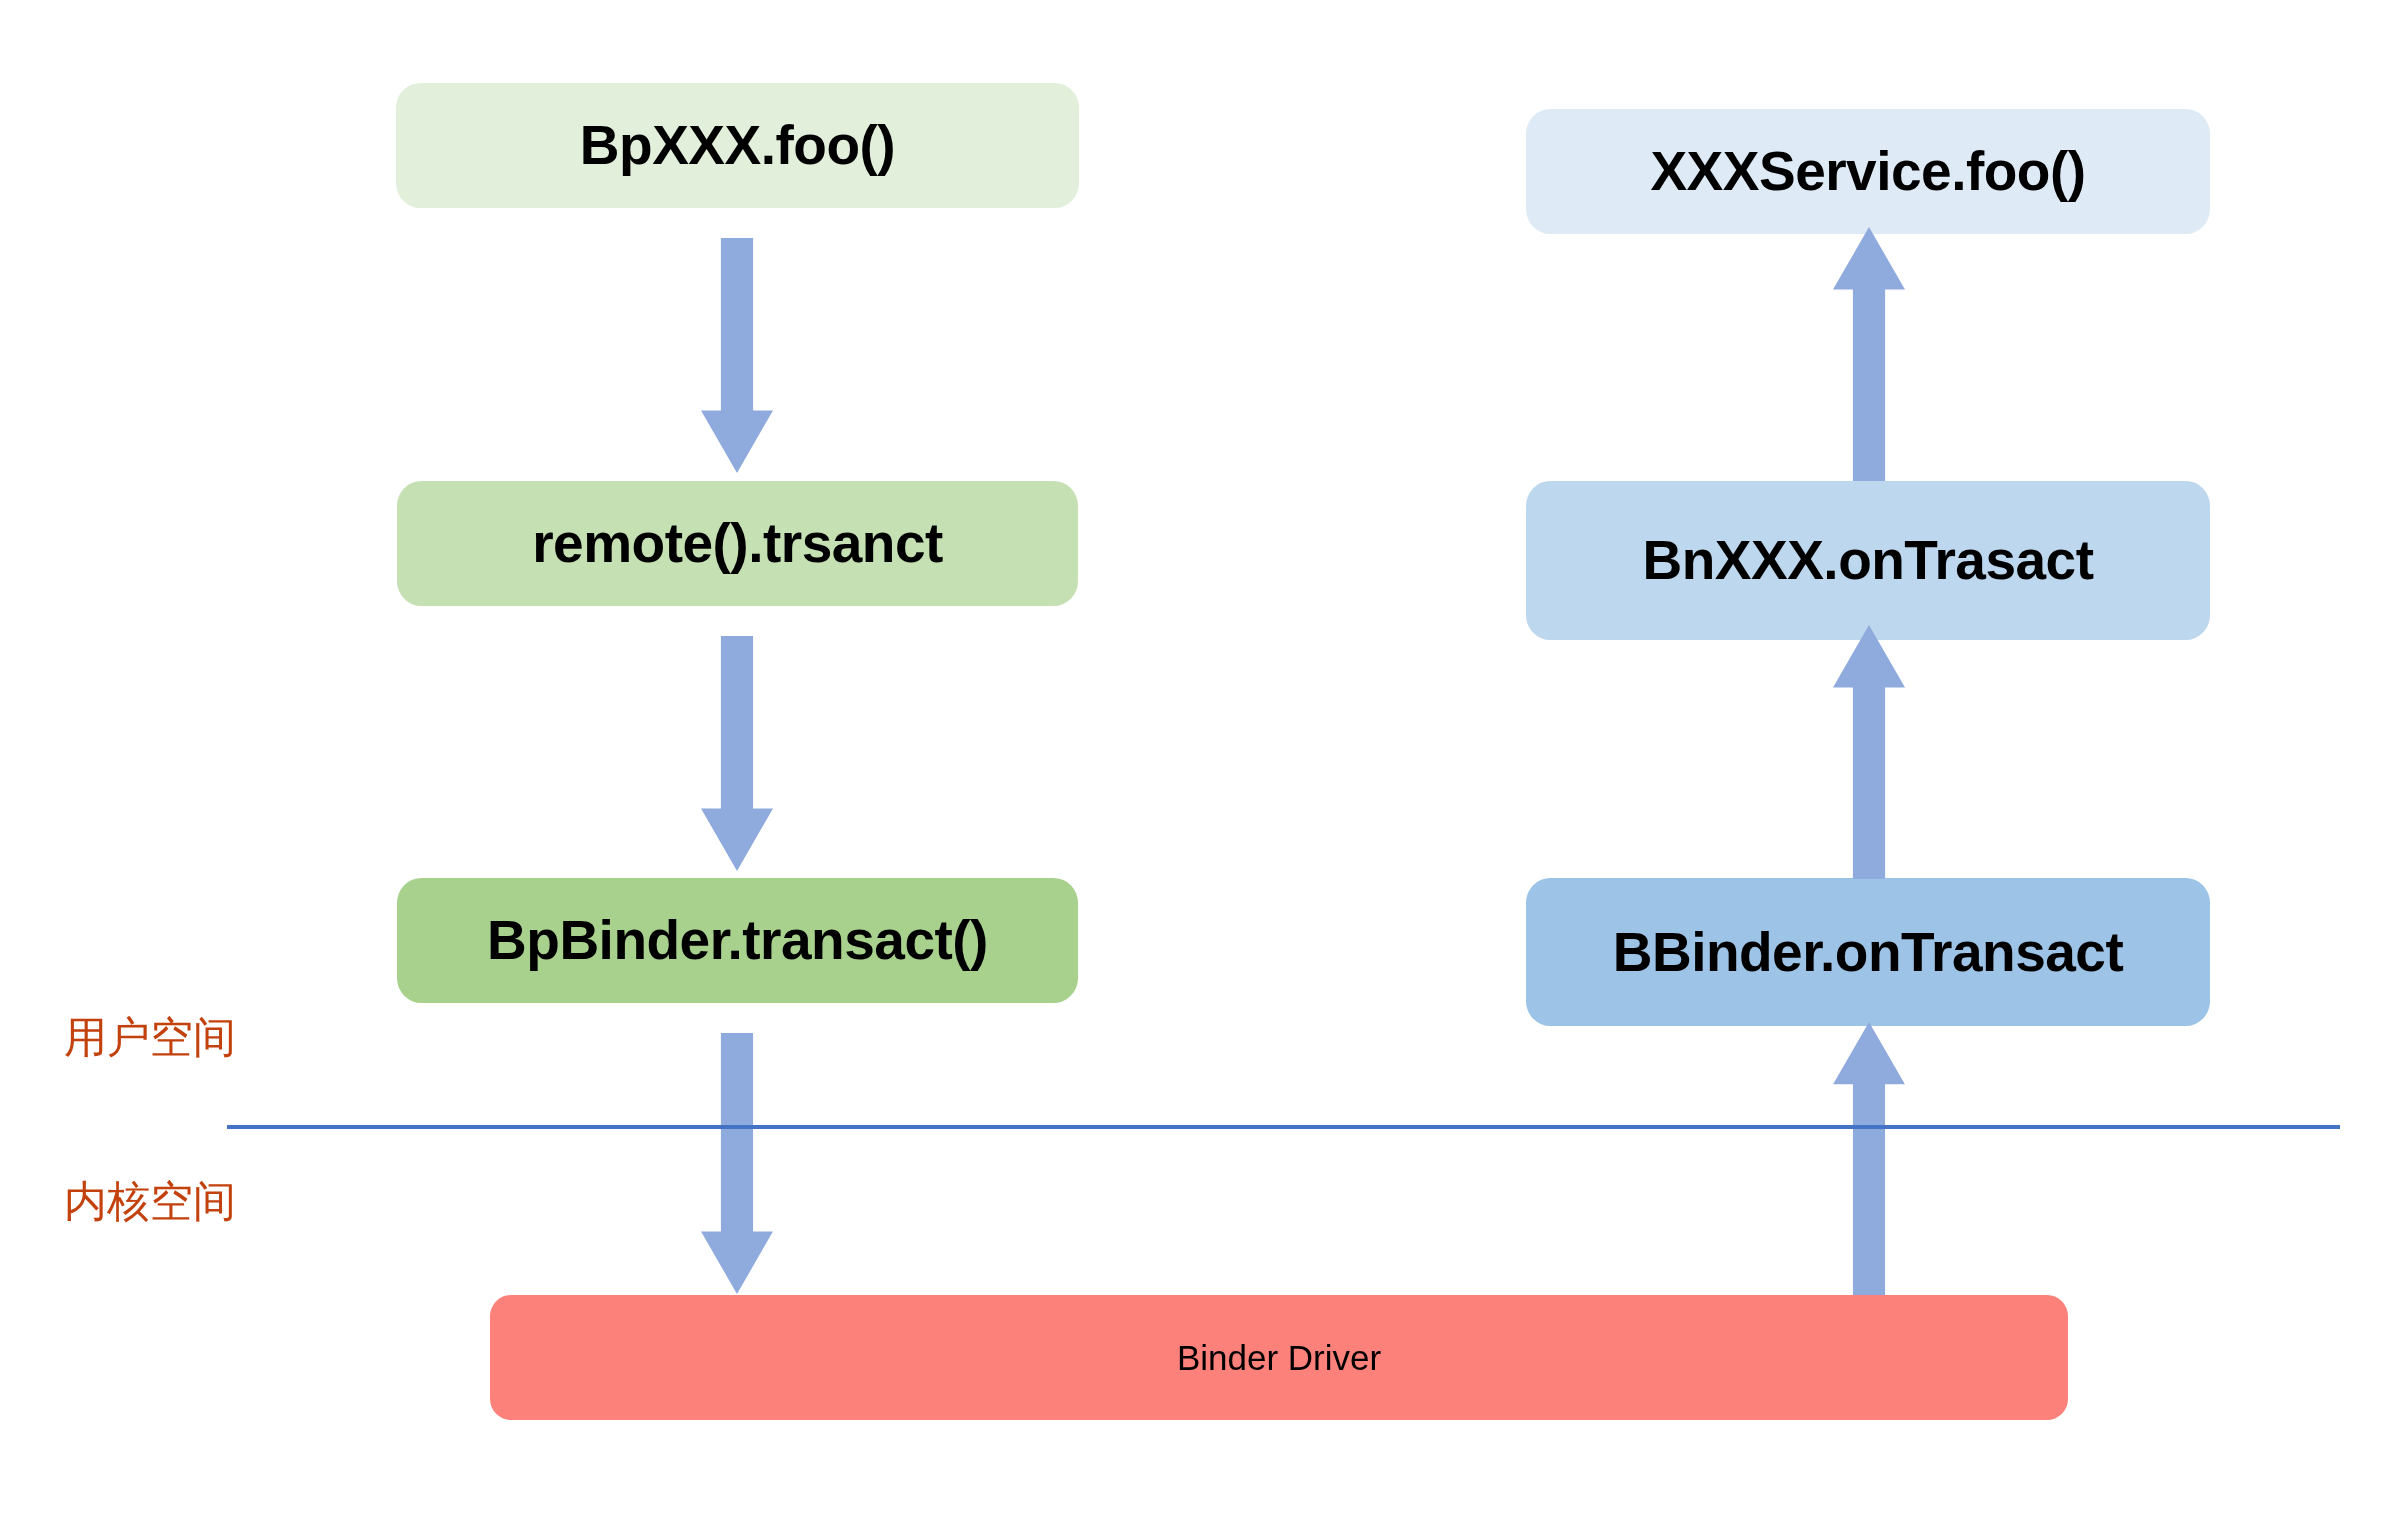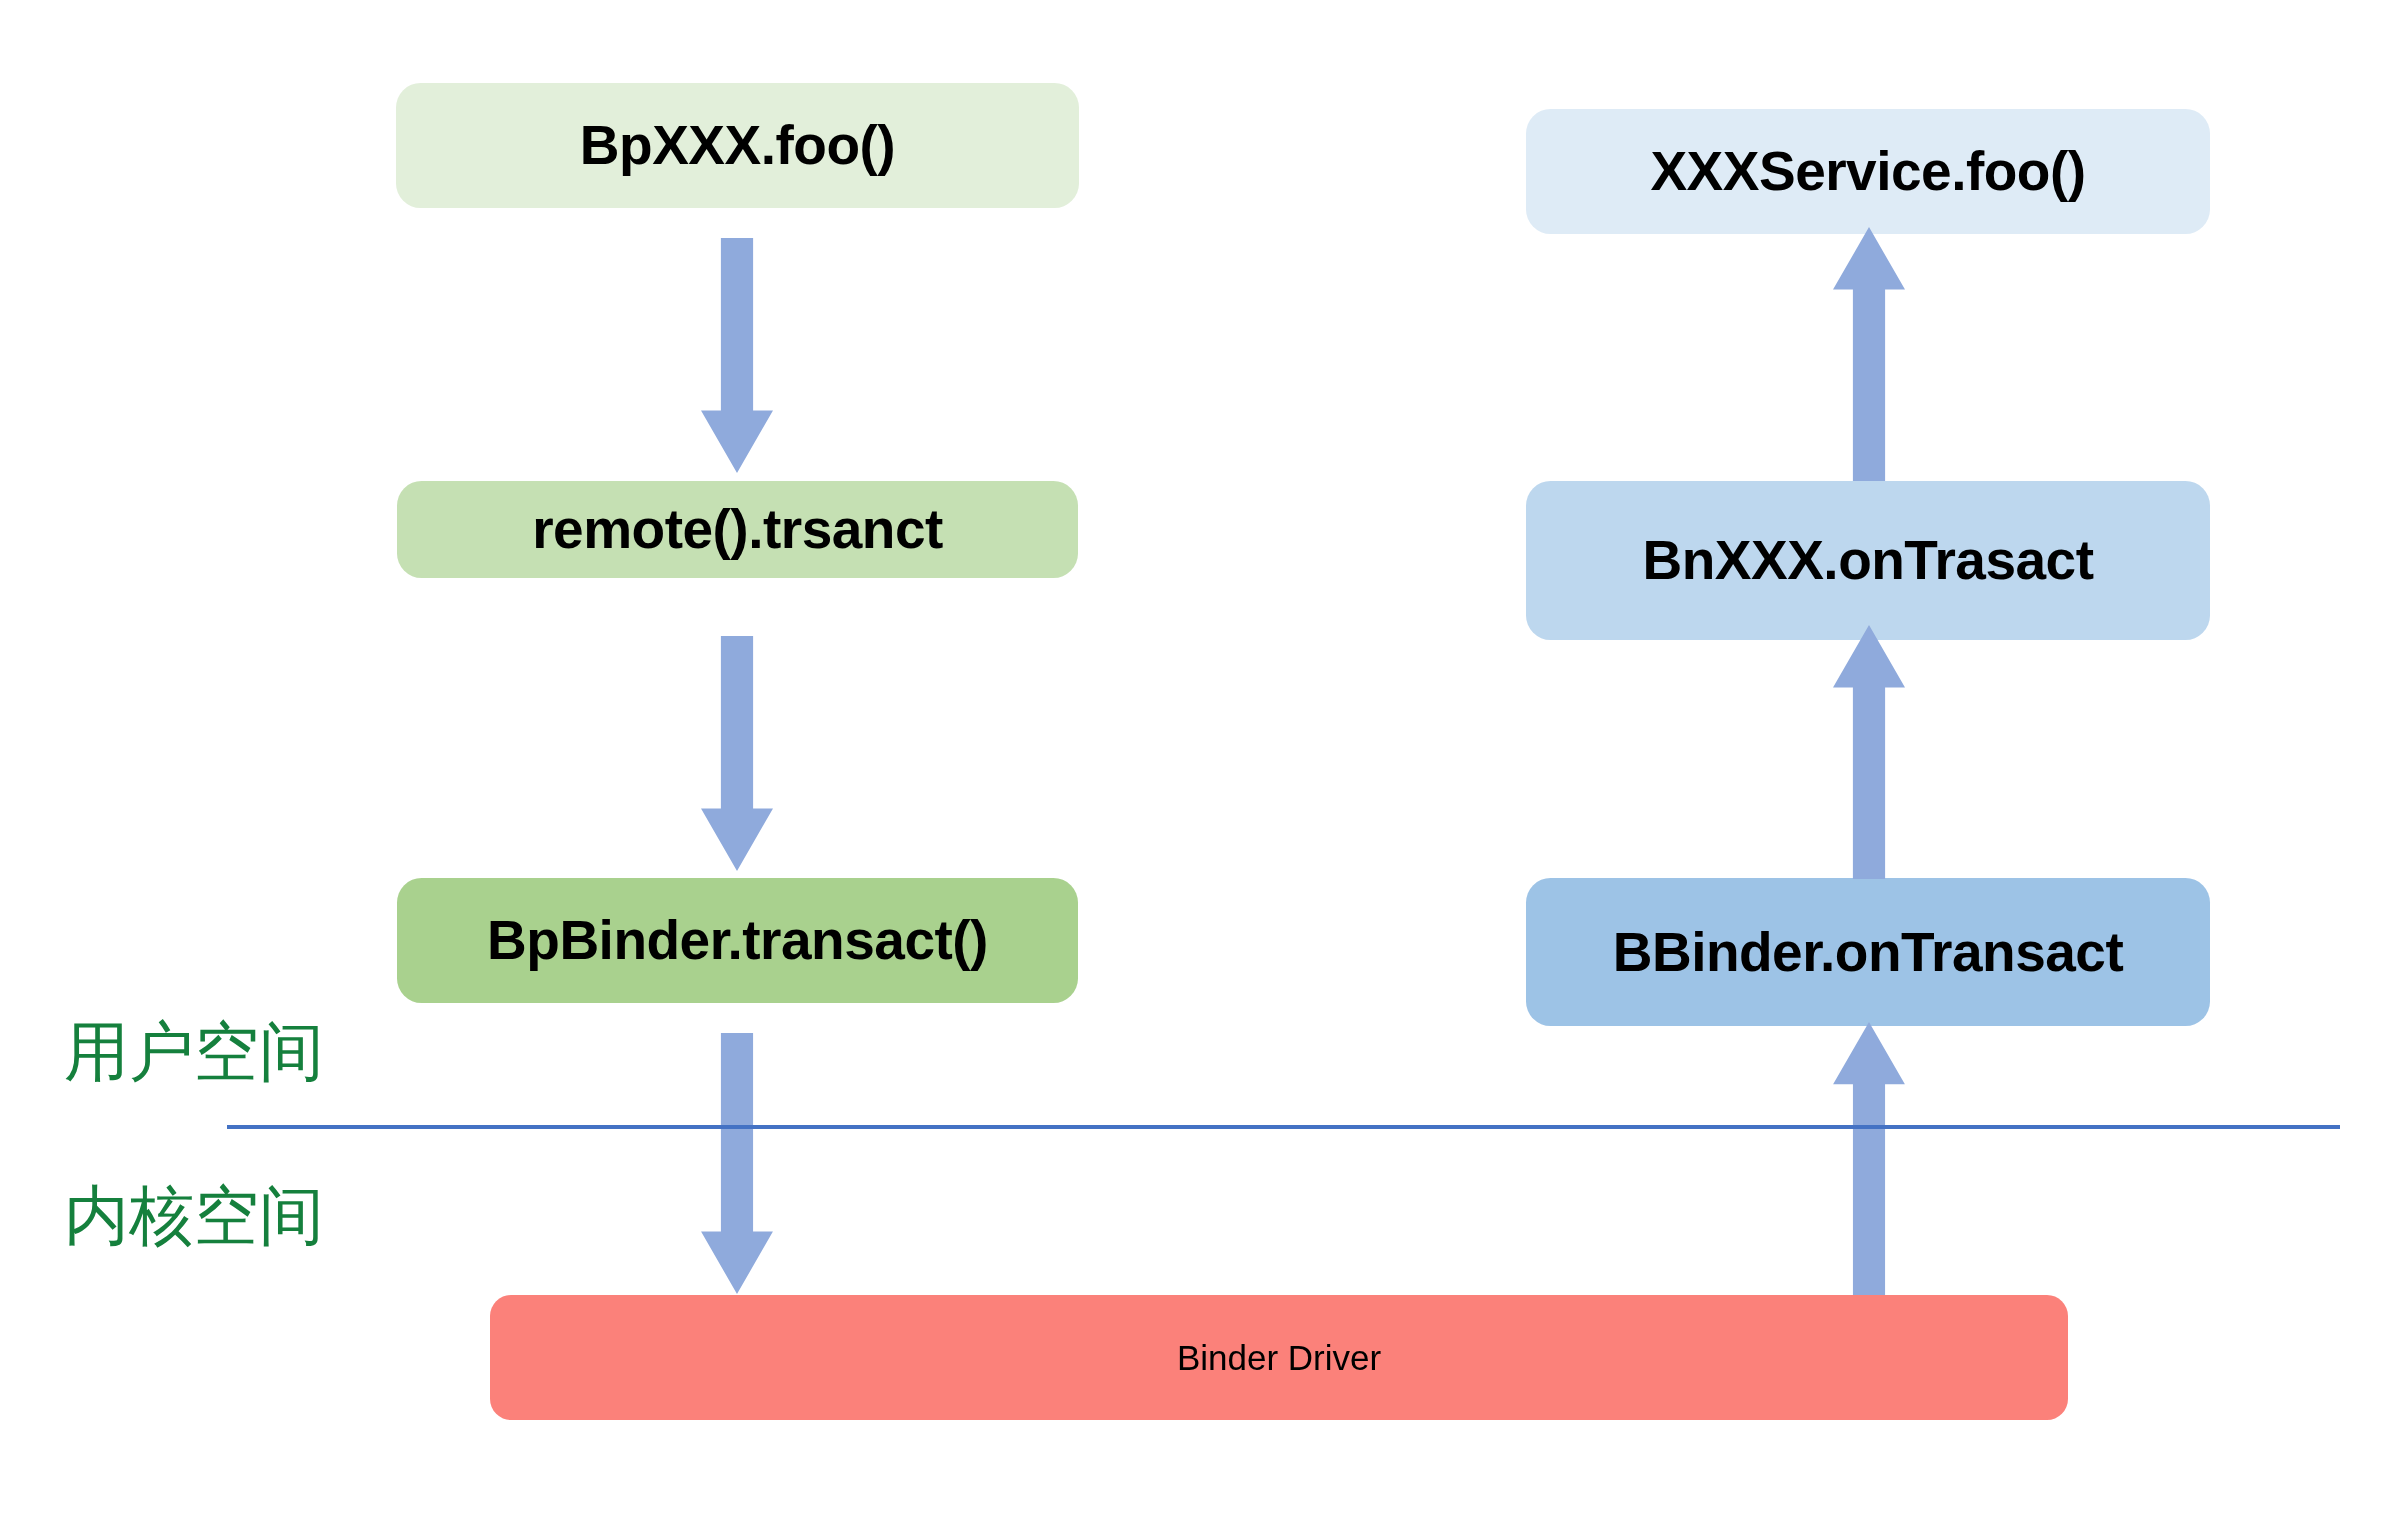--- a/index.html
+++ b/index.html
@@ -26,21 +26,21 @@
     color: #000000;
     font-size: 55px;
     font-weight: 700;
     line-height: 1;
     letter-spacing: -0.5px;
     white-space: nowrap;
     box-sizing: border-box;
   }
   
   .box-l1 { left: 396px; top: 83px;  width: 683px; height: 125px; background: #e2efda; }
-  .box-l2 { left: 397px; top: 481px; width: 681px; height: 97px; background: #c5e0b3; }
+  .box-l2 { left: 397px; top: 481px; width: 681px; height: 125px; background: #c5e0b3; }
   .box-l3 { left: 397px; top: 878px; width: 681px; height: 125px; background: #a9d18e; }
   
   .box-r1 { left: 1526px; top: 83px;  width: 684px; height: 125px; background: #deebf6; margin-top: 26px; }
   .box-r2 { left: 1526px; top: 481px; width: 684px; height: 159px; background: #bdd7ee; }
   .box-r3 { left: 1526px; top: 878px; width: 684px; height: 148px; background: #9dc3e6; }
   
   .driver-bar {
     position: absolute;
     left: 490px;
     top: 1295px;
@@ -64,24 +64,25 @@
   .divider {
     position: absolute;
     left: 227px;
     top: 1125px;
     width: 2113px;
     height: 3.8px;
     background: #4472c4;
   }
   .space-label {
     position: absolute;
-    font-size: 65px;
-    color: #15803d;
+    font-size: 43px;
+    color: #c2410c;
     white-space: nowrap;
     line-height: 1;
+    font-family: Liberation Mono, monospace;
   }
   .label-user   { left: 64px; top: 1019px; }
   .label-kernel { left: 64px; top: 1183px; }
 </style>
 </head>
 <body>
 
 <div id="canvas">
 
   <div class="node-box box-l1">BpXXX.foo()</div>

